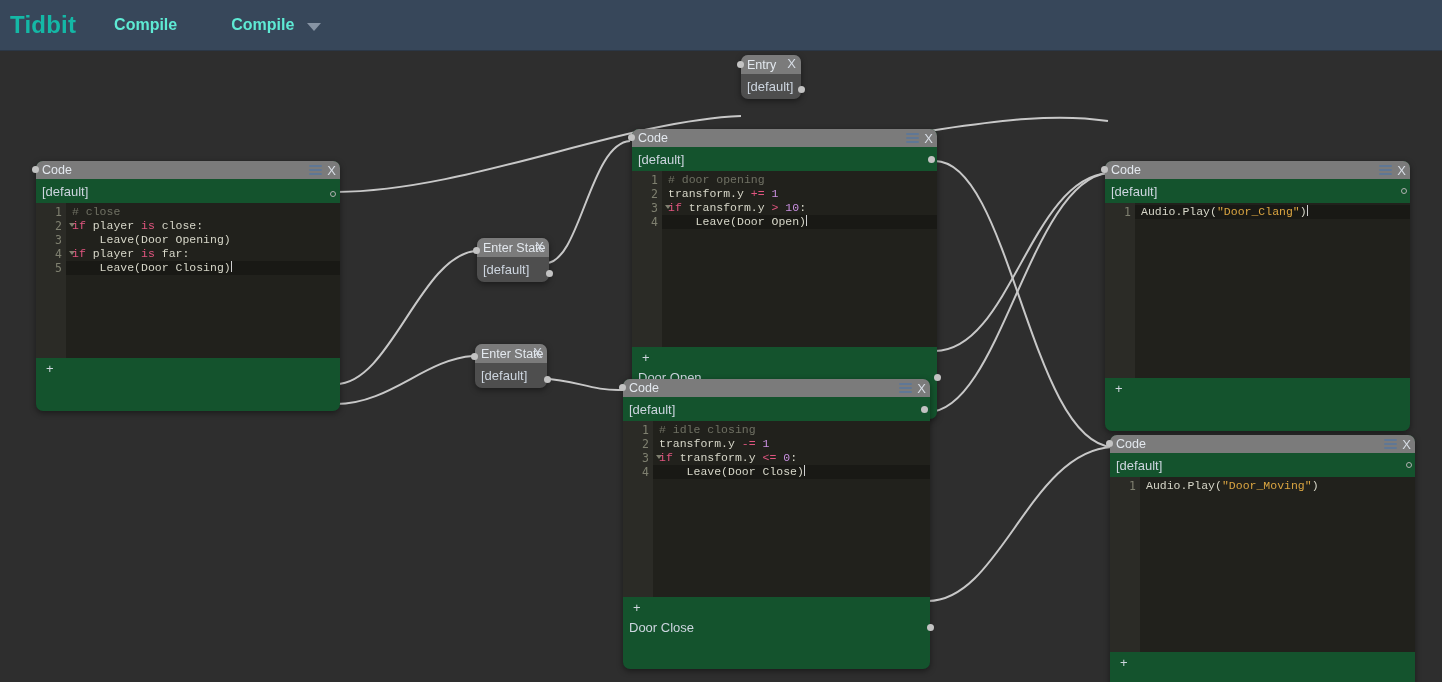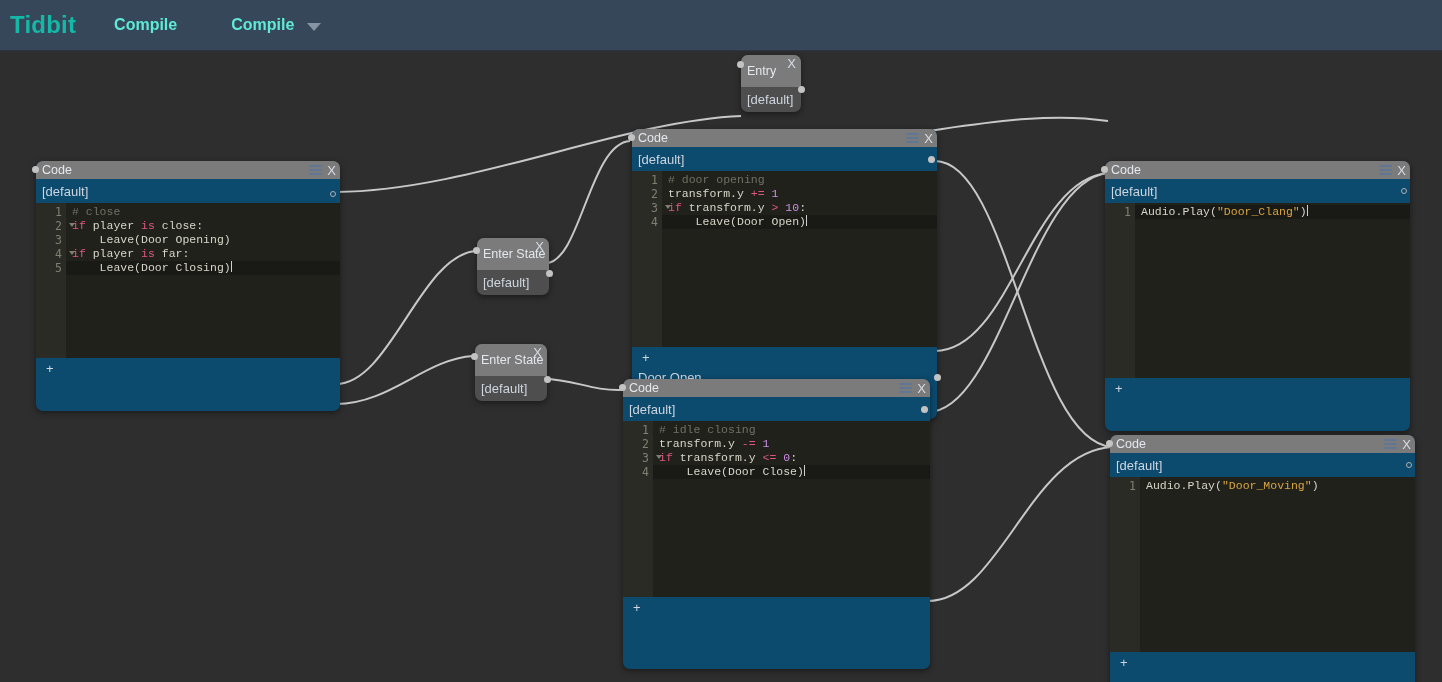--- a/index.html
+++ b/index.html
@@ -29,21 +29,21 @@
   #topbar .caret {
     width:0;height:0;border-left:7px solid transparent;border-right:7px solid transparent;
     border-top:8px solid #8794a4; margin-left:13px; margin-top:3px;
   }
 
   
   #canvas { position:absolute; left:0; top:51px; width:1442px; height:631px; background:#2e2e2e; }
   #wires { position:absolute; left:0; top:0; width:1442px; height:631px; pointer-events:none; }
 
   
-  .node { position:absolute; border-radius:7px; background:#0c4a6e;
+  .node { position:absolute; border-radius:7px; background:#14532d;
           box-shadow:0 2px 6px rgba(0,0,0,.45); }
   .node .titlebar {
     height:18px; background:#7b7b7b; border-radius:7px 7px 0 0;
     display:flex; align-items:center; position:relative;
   }
   .node .title { color:#e3e8ee; font-size:12.5px; margin-left:6px; white-space:nowrap; }
   .node .tb-icons { position:absolute; right:4px; top:0; height:18px; display:flex; align-items:center; gap:5px; }
   .hamb { width:13px; height:10px; display:flex; flex-direction:column; justify-content:space-between; }
   .hamb i { display:block; height:2px; background:#5f7795; border-radius:1px; }
   .xbtn { color:#d7dde5; font-size:13px; line-height:13px; font-weight:500; }
@@ -78,21 +78,21 @@
 
   
   .port { position:absolute; width:7px; height:7px; border-radius:50%; }
   .port.filled { background:#c3c3c3; }
   .port.hollow { background:transparent; border:1px solid #b0b0b0; width:6px; height:6px;}
   .port.red    { background:#e0403a; }
 
   
   .smallnode { position:absolute; border-radius:7px; background:#4e4e4e;
                box-shadow:0 2px 6px rgba(0,0,0,.45); }
-  .smallnode .titlebar { height:32px; background:#7b7b7b; border-radius:7px 7px 0 0;
+  .smallnode .titlebar { height:19px; background:#7b7b7b; border-radius:7px 7px 0 0;
                display:flex; align-items:center; position:relative; }
   .smallnode .title { color:#e3e8ee; font-size:12.5px; margin-left:6px; white-space:nowrap; }
   .smallnode .xbtn-s { position:absolute; right:5px; top:2px; color:#d7dde5; font-size:13px; line-height:13px; }
   .smallnode .defrow2 { height:25px; display:flex; align-items:center; position:relative; }
   .smallnode .defrow2 .deftxt { color:#cdd5df; font-size:13px; margin-left:6px; white-space:nowrap;}
 </style>
 </head>
 <body>
 
 <div id="topbar">
@@ -272,20 +272,24 @@
       <div class="codearea">
           <div class="codeline"><span class="k-com"># idle closing</span></div>
           <div class="codeline">transform.y <span class="k-op">-=</span> <span class="k-num">1</span></div>
           <div class="codeline"><span class="k-kw">if</span> transform.y <span class="k-op">&lt;=</span> <span class="k-num">0</span>:</div>
           <div class="codeline cur">    Leave(Door Close)<span class="caret-i"></span></div>
         </div>
     </div>
     <div class="plusrow">
       <span class="plus">+</span>
     </div>
+    <div class="outrow">
+      <span class="outlbl">Door Close</span>
+      <span class="port filled" style="right:-4px; top:7px;"></span>
+    </div>
     <div class="port filled" style="left:-4px; top:5px;"></div>
   </div>
 
   <div class="node" id="n-clang" style="left:1105px; top:110px; width:305px; height:270px;">
     <div class="titlebar">
       <span class="title">Code</span>
       <span class="tb-icons">
         <span class="hamb">
             <i></i>
             <i></i>

